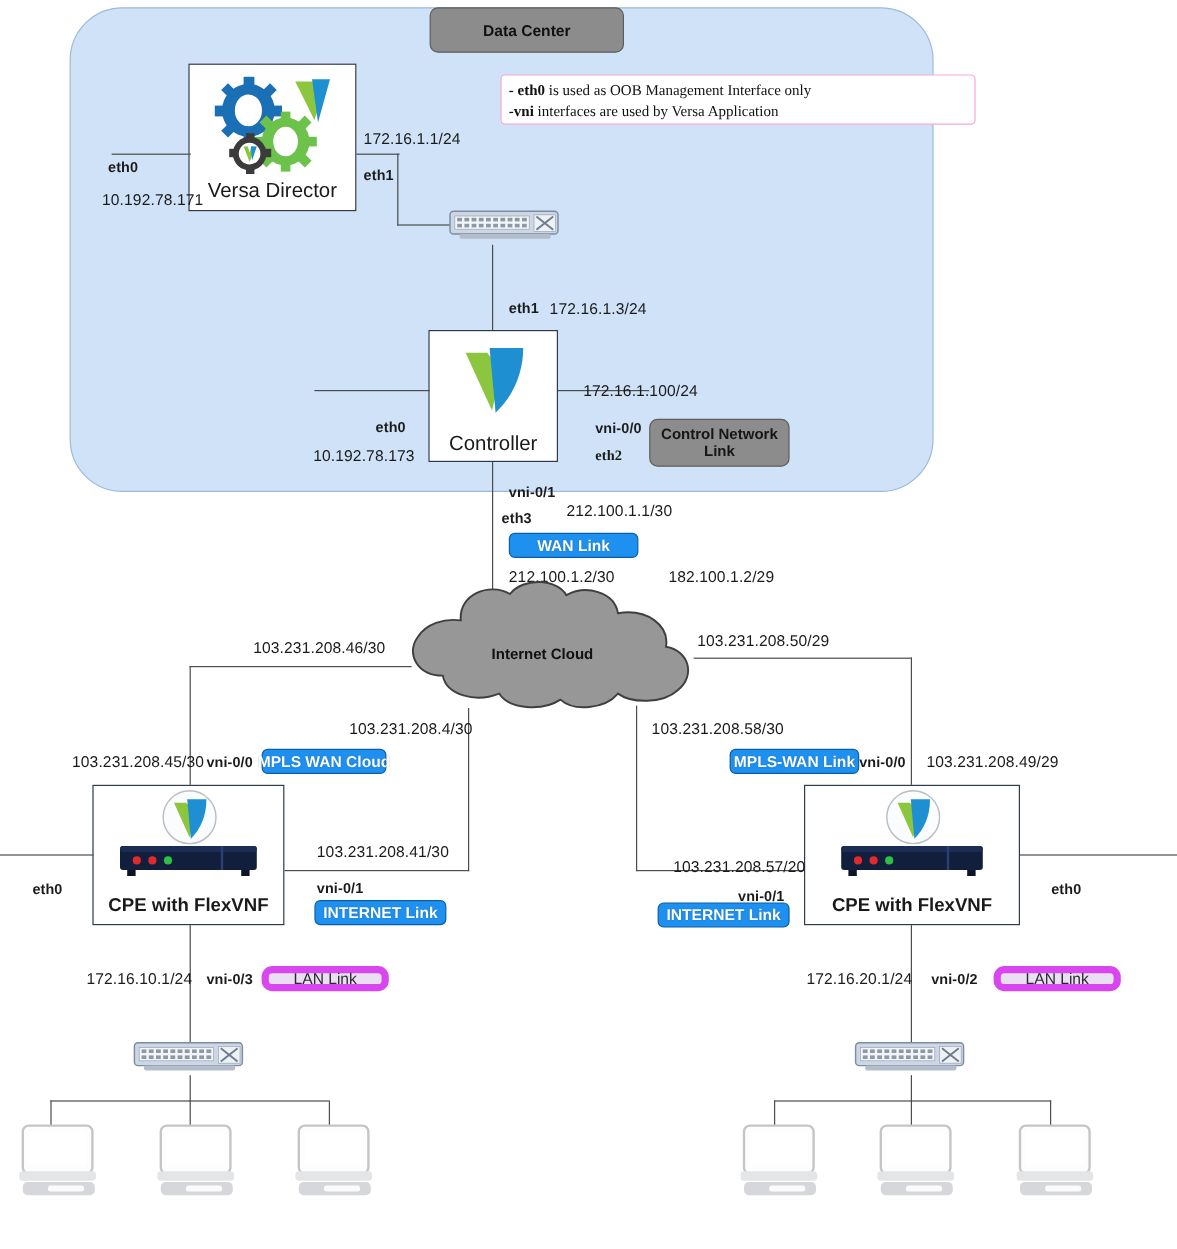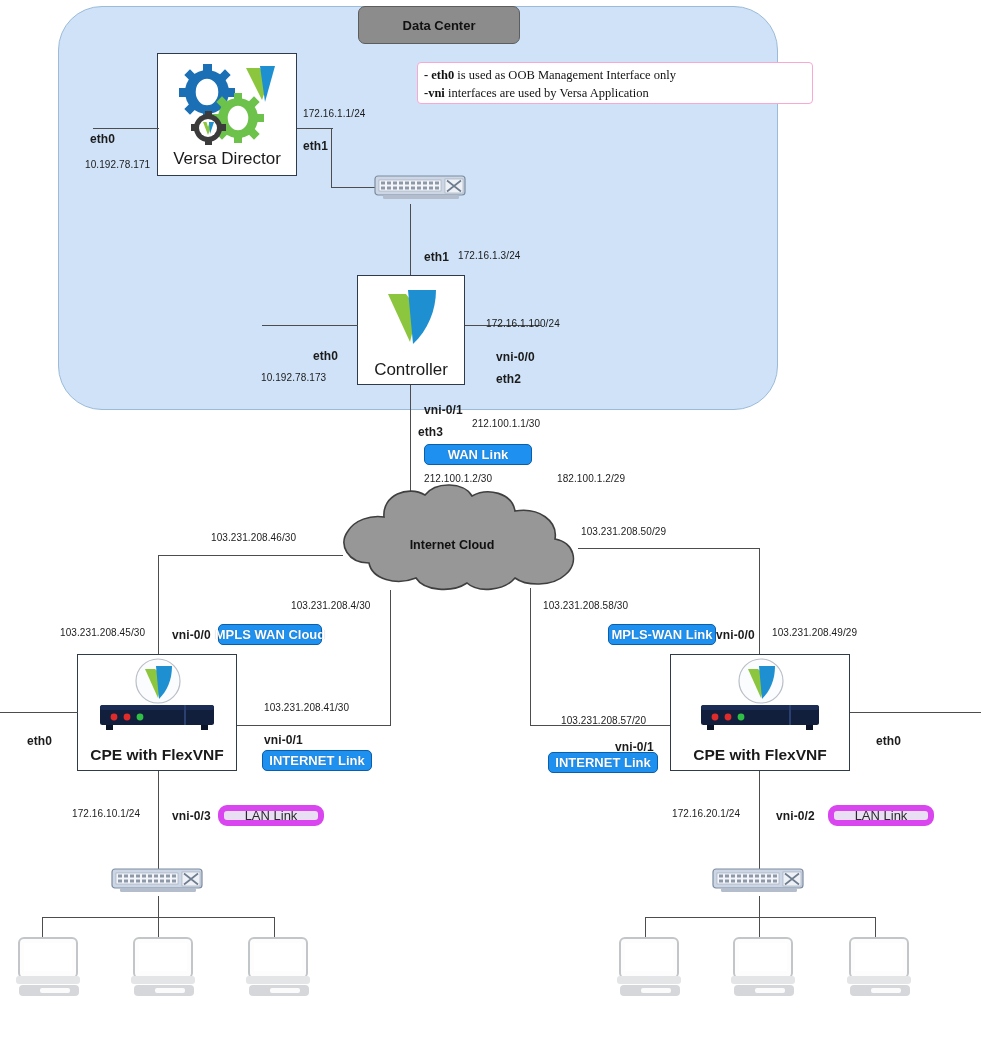--- a/index.html
+++ b/index.html
@@ -17,21 +17,21 @@
     height: 1041px;
     background: #ffffff;
     overflow: hidden;
   }
 
   
   .abs { position: absolute; }
   .lbl {
     position: absolute;
     font-family: "Liberation Sans", sans-serif;
-    font-size: 10px;
+    font-size: 13px;
     color: #1b1b1b;
     white-space: nowrap;
     letter-spacing: .1px;
   }
   .lbl.b { font-weight: bold; font-size: 12px; }
 
   
   #dc-zone {
     position: absolute;
     left: 58px; top: 6px;
@@ -273,22 +273,26 @@
     <div class="cap">Controller</div>
   </div>
 
   <div class="ln h" style="left:262px; top:325px; width:96px;"></div>
   <div class="lbl b" style="left:313px; top:349px;">eth0</div>
   <div class="lbl" style="left:261px; top:372px;">10.192.78.173</div>
 
   <div class="ln h" style="left:465px; top:325px; width:76px;"></div>
   <div class="lbl" style="left:486px; top:318px;">172.16.1.100/24</div>
   <div class="lbl b" style="left:496px; top:350px;">vni-0/0</div>
-  <div class="lbl b" style="left:496px; top:372px;">eth2</div>
-
+  <div class="lbl b" style="left:496px; top:372px;font-family:Liberation Serif, serif;">eth2</div>
+
+  <div class="pill gray" style="left:541px; top:349px; width:117px; height:40px;">
+    <span style="white-space:pre-line;">Control Network
+Link</span>
+  </div>
 
   <div class="ln v" style="left:410px; top:385px; height:115px;"></div>
   <div class="lbl b" style="left:424px; top:403px;">vni-0/1</div>
   <div class="lbl b" style="left:418px; top:425px;">eth3</div>
   <div class="lbl" style="left:472px; top:418px;">212.100.1.1/30</div>
 
   <div class="pill blue" style="left:424px; top:444px; width:108px; height:21px;">
     <span>WAN Link</span>
   </div>
 

